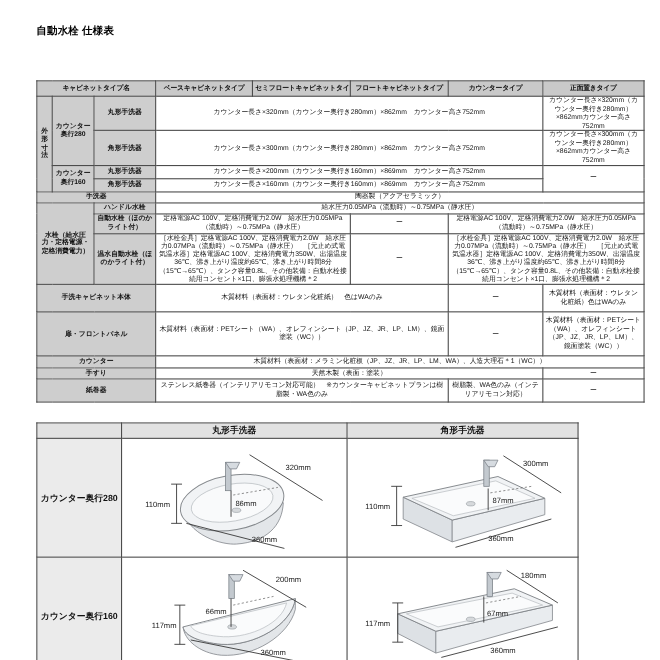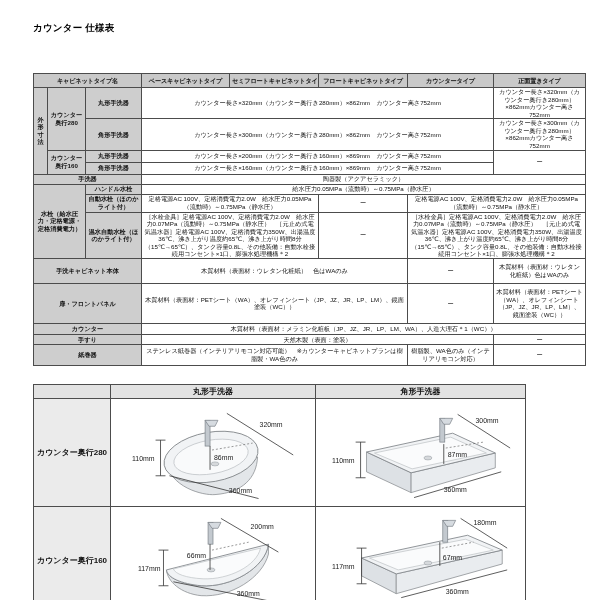--- a/index.html
+++ b/index.html
@@ -32,21 +32,21 @@
   .sink-svg{display:block;margin:0 auto;}
   .dimtxt{font-size:7px;fill:#222;font-family:"Liberation Sans","DejaVu Sans",sans-serif;}
   .dimline{stroke:#333;stroke-width:0.8;fill:none;}
   .dimdash{stroke:#555;stroke-width:0.6;stroke-dasharray:2,2;fill:none;}
 </style>
 </head>
 <body>
 
 <div class="sheet">
 
-  <div id="page-title">カウンター 仕様表</div>
+  <div id="page-title">自動水栓 仕様表</div>
 
   <table id="spec">
     <colgroup>
       <col style="width:14px">
         <col style="width:38px">
         <col style="width:56px">
       <col style="width:88px">
         <col style="width:89px">
         <col style="width:89px">
       <col style="width:86px">

